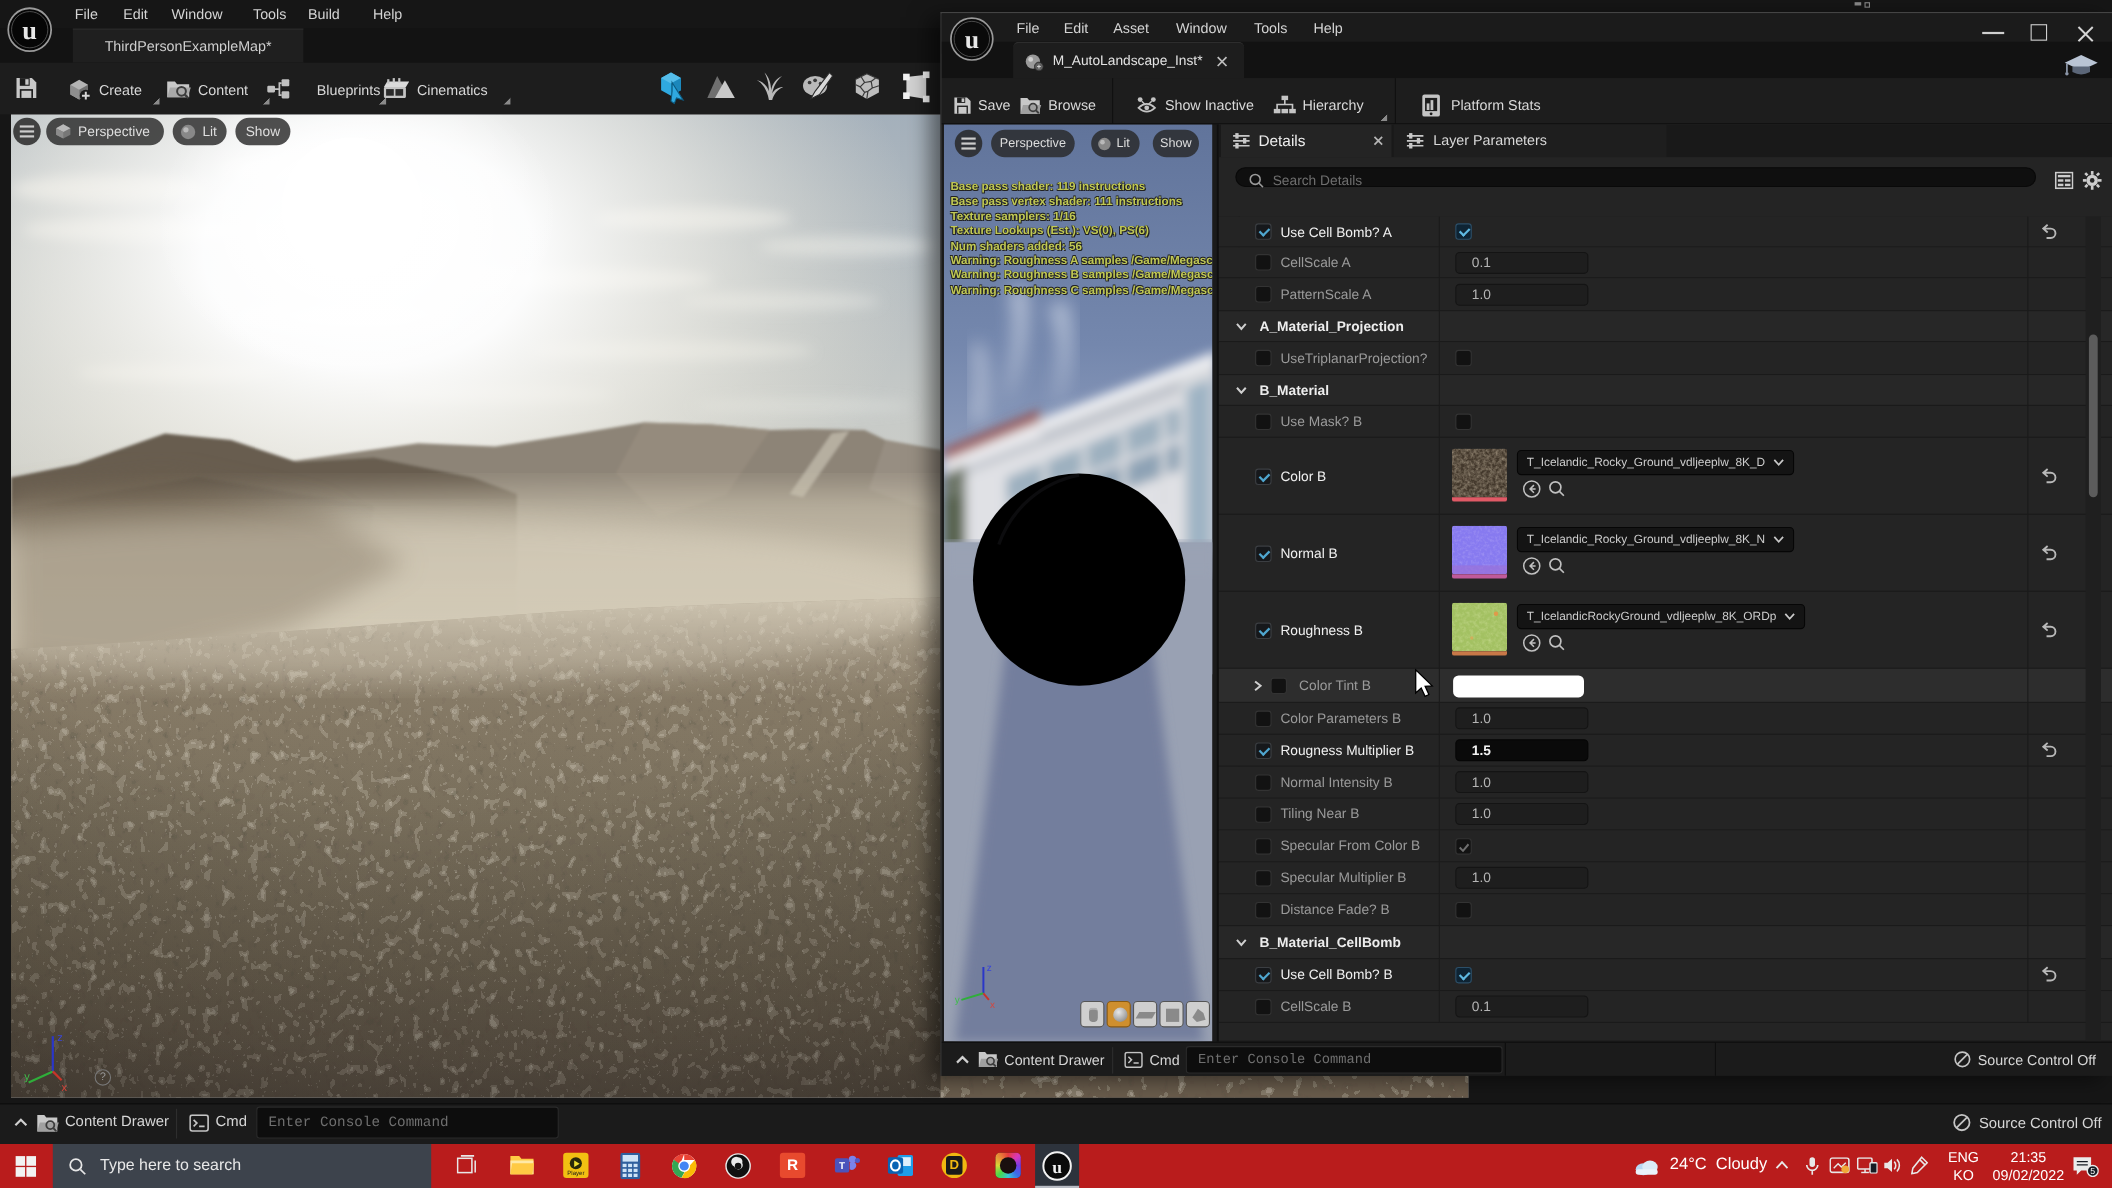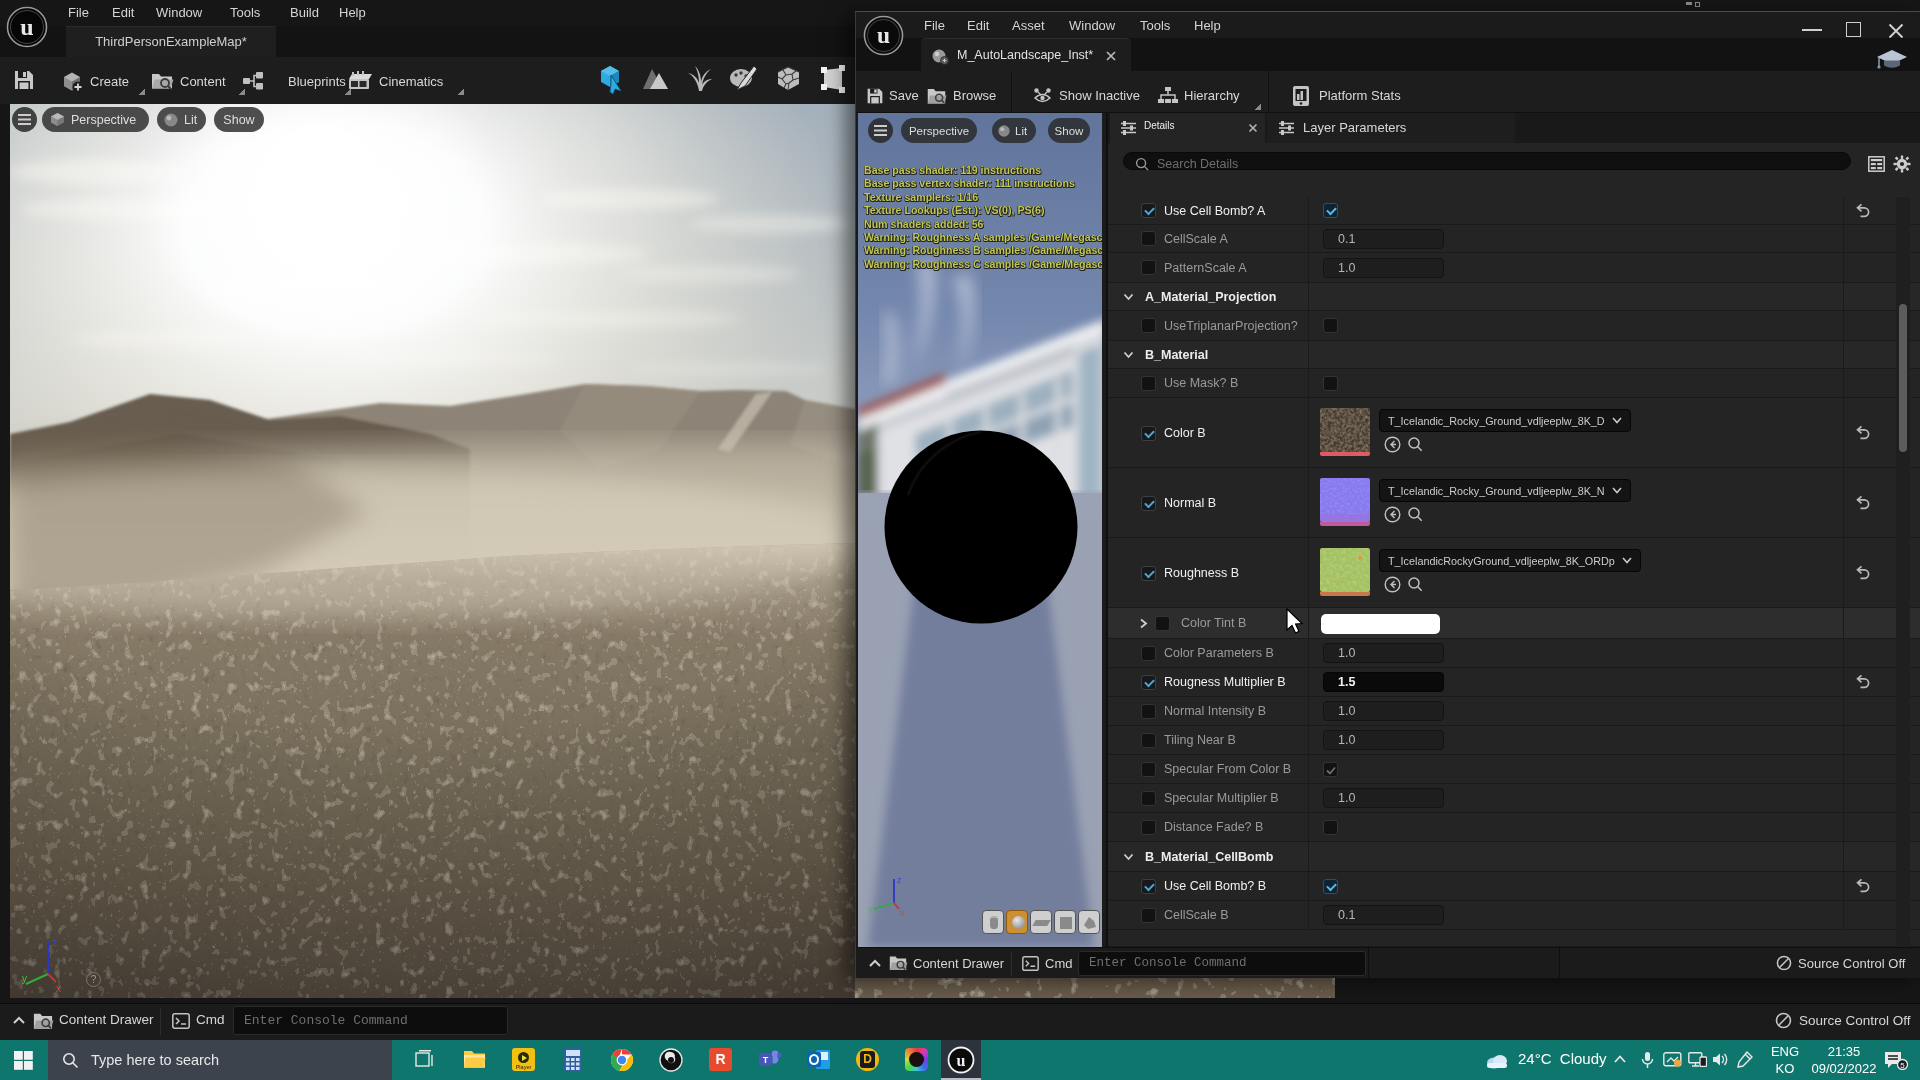--- a/index.html
+++ b/index.html
@@ -32,21 +32,21 @@
 <body>
 <div id="root">
 
 <div id="mainwin" class="abs" style="left:0;top:0;width:1920px;height:1040px;background:#161616;">
 
   <div class="abs" style="left:0;top:0;width:860px;height:26px;background:#161616;">
     <div class="menuitem" style="left:68px;top:5px;">File</div>
     <div class="menuitem" style="left:112px;top:5px;">Edit</div>
     <div class="menuitem" style="left:156px;top:5px;">Window</div>
     <div class="menuitem" style="left:230px;top:5px;">Tools</div>
-    <div class="menuitem" style="left:290px;top:5px;text-align:center;">Build</div>
+    <div class="menuitem" style="left:280px;top:5px;text-align:center;">Build</div>
     <div class="menuitem" style="left:339px;top:5px;">Help</div>
   </div>
 
   <svg class="abs" style="left:6px;top:6px;z-index:6;" width="42" height="42" viewBox="0 0 42 42">
     <circle cx="21" cy="21" r="19.5" fill="#060606" stroke="#9a9a9a" stroke-width="1.6"></circle>
     <circle cx="21" cy="21" r="16.5" fill="none" stroke="#555" stroke-width="0.8"></circle>
     <text x="21" y="29" font-size="24" font-family="Liberation Serif" font-weight="bold" fill="#e8e8e8" text-anchor="middle">u</text>
   </svg>
 
   <div class="abs" style="left:66px;top:26px;width:210px;height:31px;background:#1f1f1f;border-top:1px solid #2b2b2b;color:#cfcfcf;font-size:13px;text-align:center;line-height:30px;">ThirdPersonExampleMap*</div>
@@ -536,21 +536,21 @@
   <div id="detpanel" class="abs" style="left:250px;top:101px;width:815px;height:834px;background:#242424;overflow:hidden;border-left:2px solid #0f0f0f;">
 
     <div class="abs" style="left:0;top:0;width:815px;height:30px;background:#191919;"></div>
     <div class="abs" style="left:2px;top:0;width:155px;height:30px;background:#242424;">
       <svg class="abs" style="left:10px;top:7px;" width="17" height="16" viewBox="0 0 17 16">
         <path d="M1 3.5 h15 M1 8 h15 M1 12.5 h15" stroke="#c8c8c8" stroke-width="1.5"></path>
         <rect x="3" y="1" width="3" height="5" fill="#c8c8c8"></rect>
             <rect x="10" y="5.5" width="3" height="5" fill="#c8c8c8"></rect>
             <rect x="3" y="10" width="3" height="5" fill="#c8c8c8"></rect>
       </svg>
-      <span class="abs" style="left:34px;top:7px;color:#efefef;font-size:10px;">Details</span>
+      <span class="abs" style="left:34px;top:7px;color:#efefef;font-size:14px;">Details</span>
       <svg class="abs" style="left:138px;top:10px;" width="10" height="10" viewBox="0 0 10 10">
             <path d="M1.5 1.5 L8.5 8.5 M8.5 1.5 L1.5 8.5" stroke="#b4b4b4" stroke-width="1.6"></path>
           </svg>
     </div>
     <div class="abs" style="left:159px;top:0;width:248px;height:30px;background:#1e1e1e;">
       <svg class="abs" style="left:11px;top:7px;" width="17" height="16" viewBox="0 0 17 16">
         <path d="M1 3.5 h15 M1 8 h15 M1 12.5 h15" stroke="#c8c8c8" stroke-width="1.5"></path>
         <rect x="3" y="1" width="3" height="5" fill="#c8c8c8"></rect>
             <rect x="10" y="5.5" width="3" height="5" fill="#c8c8c8"></rect>
             <rect x="3" y="10" width="3" height="5" fill="#c8c8c8"></rect>
@@ -856,21 +856,21 @@
           </svg>
       <span style="margin-left:6px;">Source Control Off</span>
     </div>
   </div>
 </div>
 
 <svg class="abs" style="left:1284px;top:608px;z-index:40;" width="20" height="28" viewBox="0 0 20 28">
   <path d="M3 1 L3 22 L8 17.5 L11.5 25 L15 23.4 L11.6 16 L18 15.5 Z" fill="#fff" stroke="#000" stroke-width="1.2"></path>
 </svg>
 
-<div id="taskbar" class="abs" style="left:0;top:1040px;width:1920px;height:40px;background:#0f766e;">
+<div id="taskbar" class="abs" style="left:0;top:1040px;width:1920px;height:40px;background:#b91c1c;">
 
   <svg class="abs" style="left:14px;top:11px;" width="19" height="19" viewBox="0 0 19 19">
     <rect x="0" y="0" width="8.8" height="8.8" fill="#f2f2f2"></rect>
         <rect x="10" y="0" width="8.8" height="8.8" fill="#f2f2f2"></rect>
     <rect x="0" y="10" width="8.8" height="8.8" fill="#f2f2f2"></rect>
         <rect x="10" y="10" width="8.8" height="8.8" fill="#f2f2f2"></rect>
   </svg>
 
   <div class="abs" style="left:48px;top:0;width:344px;height:40px;background:#3d434c;display:flex;align-items:center;">
     <svg style="margin-left:14px;" width="17" height="17" viewBox="0 0 17 17">

